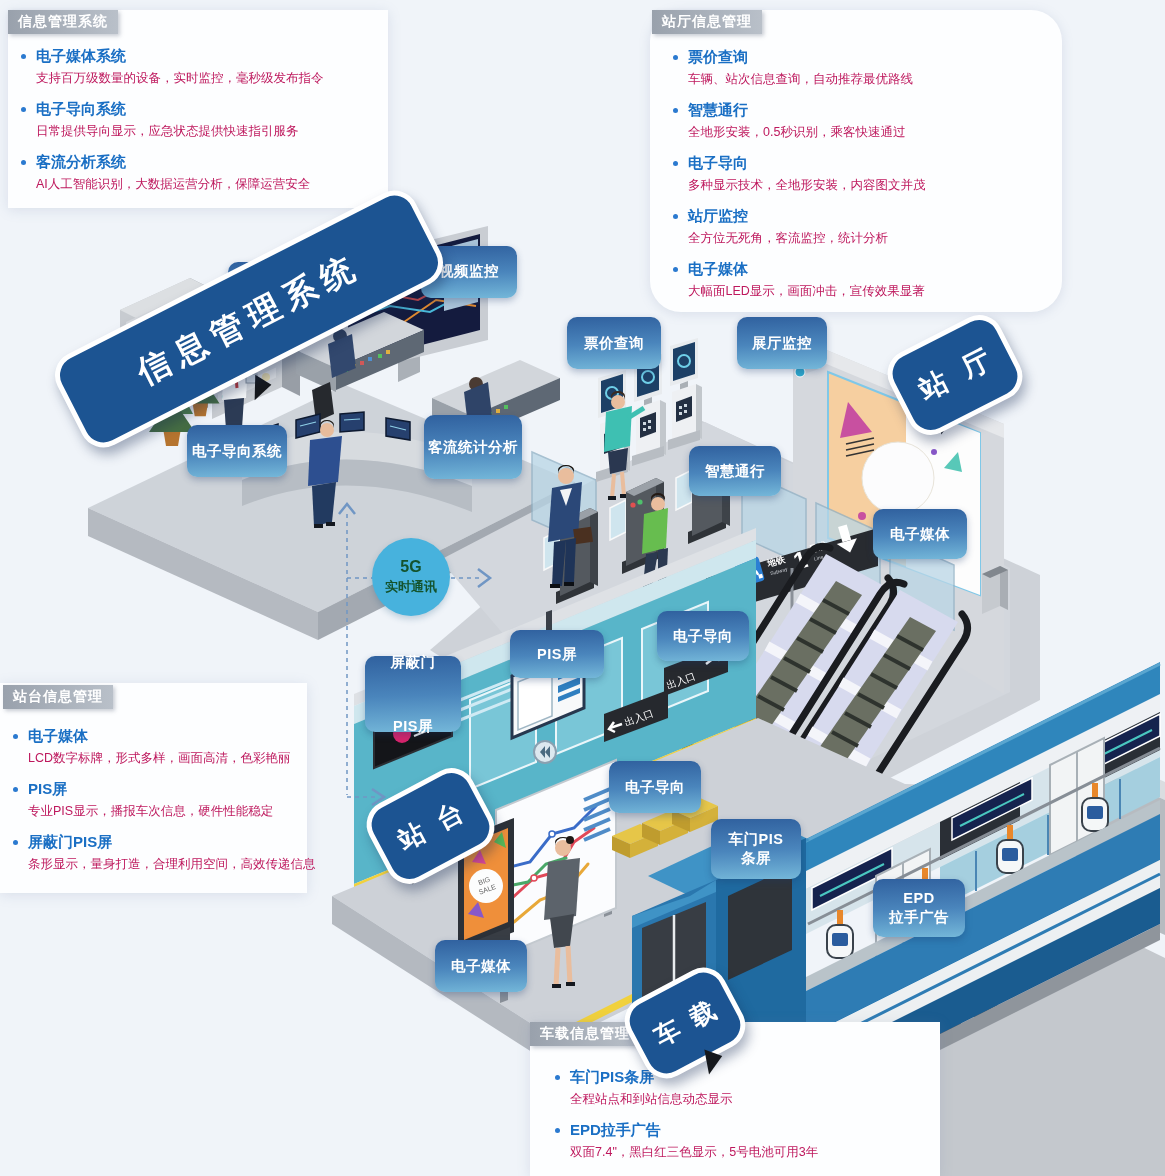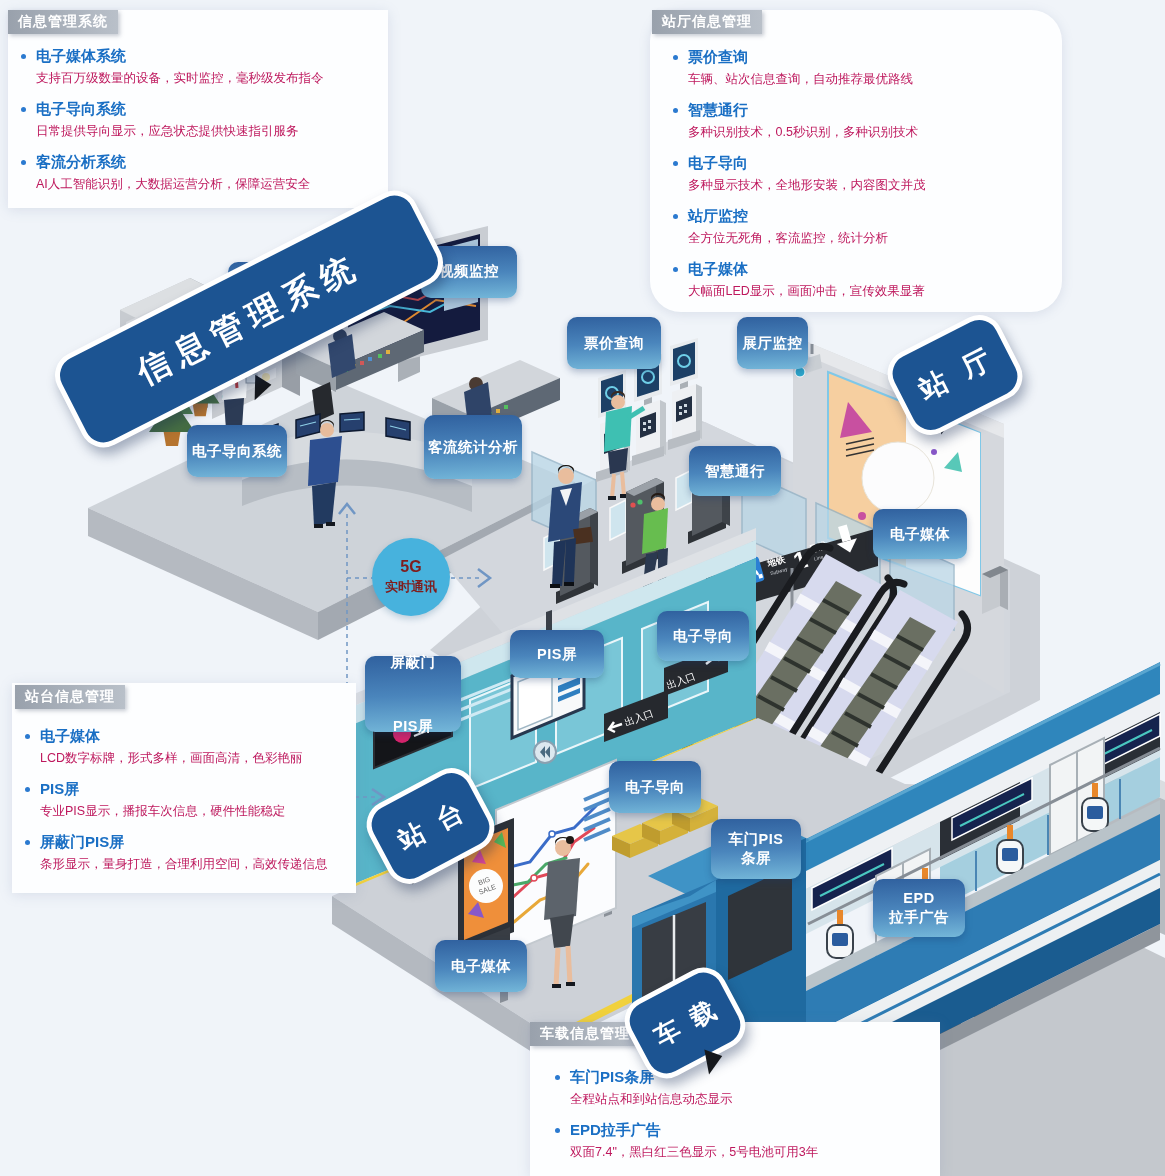--- a/index.html
+++ b/index.html
@@ -22,21 +22,21 @@
     background:linear-gradient(178deg,#30619f 0%,#4a85bc 52%,#74b7d9 100%);
     box-shadow:0 3px 7px rgba(25,55,105,.3);z-index:30;text-align:center;}
   
   .speech{position:absolute;background:#1c5492;border:5px solid #ffffff;border-radius:24px;color:#fff;
     display:flex;align-items:center;justify-content:center;font-weight:bold;
     box-shadow:0 8px 12px rgba(20,40,80,.35);z-index:32;}
   .tail{position:absolute;width:0;height:0;z-index:31;
     border-left:13px solid transparent;border-right:6px solid transparent;border-top:22px solid #15181c;}
   
   .fiveg{position:absolute;left:372px;top:538px;width:78px;height:78px;border-radius:50%;
-    background:#47b2dd;color:#7f1d1d;display:flex;flex-direction:column;align-items:center;justify-content:center;
+    background:#47b2dd;color:#14532d;display:flex;flex-direction:column;align-items:center;justify-content:center;
     font-weight:bold;z-index:31;box-shadow:0 3px 6px rgba(30,90,130,.25);}
   .fiveg .l1{font-size:16px;}
   .fiveg .l2{font-size:13px;margin-top:2px;}
 </style>
 </head>
 <body>
 
 <div id="app">
 
 <svg id="scene" width="1165" height="1176" viewBox="0 0 1165 1176">
@@ -564,38 +564,38 @@
 
 <div class="card" style="left:650px;top:10px;width:412px;height:302px;border-radius:31px;">
   <div class="card-header" style="left:2px;">站厅信息管理</div>
   <div class="card-items" style="top:38px;left:23px;">
     <div class="item">
       <div class="item-title"><span class="dot"></span><span>票价查询</span></div>
       <div class="item-desc">车辆、站次信息查询，自动推荐最优路线</div>
     </div>
     <div class="item">
       <div class="item-title"><span class="dot"></span><span>智慧通行</span></div>
-      <div class="item-desc">多种识别技术，0.5秒识别，多种识别技术</div>
+      <div class="item-desc">全地形安装，0.5秒识别，乘客快速通过</div>
     </div>
     <div class="item">
       <div class="item-title"><span class="dot"></span><span>电子导向</span></div>
       <div class="item-desc">多种显示技术，全地形安装，内容图文并茂</div>
     </div>
     <div class="item">
       <div class="item-title"><span class="dot"></span><span>站厅监控</span></div>
       <div class="item-desc">全方位无死角，客流监控，统计分析</div>
     </div>
     <div class="item">
       <div class="item-title"><span class="dot"></span><span>电子媒体</span></div>
       <div class="item-desc">大幅面LED显示，画面冲击，宣传效果显著</div>
     </div>
   </div>
 </div>
 
-<div class="card" style="left:12px;top:683px;width:344px;height:210px;">
+<div class="card" style="left:0px;top:683px;width:276px;height:210px;padding-left:31px;">
   <div class="card-header" style="left:3px;top:2px;">站台信息管理</div>
   <div class="card-items" style="top:44px;">
     <div class="item">
       <div class="item-title"><span class="dot"></span><span>电子媒体</span></div>
       <div class="item-desc">LCD数字标牌，形式多样，画面高清，色彩艳丽</div>
     </div>
     <div class="item">
       <div class="item-title"><span class="dot"></span><span>PIS屏</span></div>
       <div class="item-desc">专业PIS显示，播报车次信息，硬件性能稳定</div>
     </div>
@@ -618,21 +618,21 @@
       <div class="item-desc">双面7.4"，黑白红三色显示，5号电池可用3年</div>
     </div>
   </div>
 </div>
 
 <div class="chip" style="left:228px;top:262px;width:100px;height:54px;">电子媒体系统</div>
 <div class="chip" style="left:421px;top:246px;width:96px;height:52px;font-family:Liberation Mono, monospace;">视频监控</div>
 <div class="chip" style="left:187px;top:425px;width:100px;height:52px;">电子导向系统</div>
 <div class="chip" style="left:424px;top:415px;width:98px;height:64px;">客流统计分析</div>
 <div class="chip" style="left:567px;top:317px;width:94px;height:52px;">票价查询</div>
-<div class="chip" style="left:737px;top:317px;width:71px;height:52px;">展厅监控</div>
+<div class="chip" style="left:737px;top:317px;width:90px;height:52px;">展厅监控</div>
 <div class="chip" style="left:689px;top:446px;width:92px;height:50px;">智慧通行</div>
 <div class="chip" style="left:873px;top:509px;width:94px;height:50px;">电子媒体</div>
 <div class="chip" style="left:510px;top:630px;width:94px;height:48px;">PIS屏</div>
 <div class="chip" style="left:365px;top:656px;width:96px;height:76px;gap:45px;">
   <span>屏蔽门</span>
       <span>PIS屏</span>
 </div>
 <div class="chip" style="left:657px;top:611px;width:92px;height:50px;">电子导向</div>
 <div class="chip" style="left:609px;top:761px;width:92px;height:52px;">电子导向</div>
 <div class="chip" style="left:711px;top:819px;width:90px;height:60px;">

